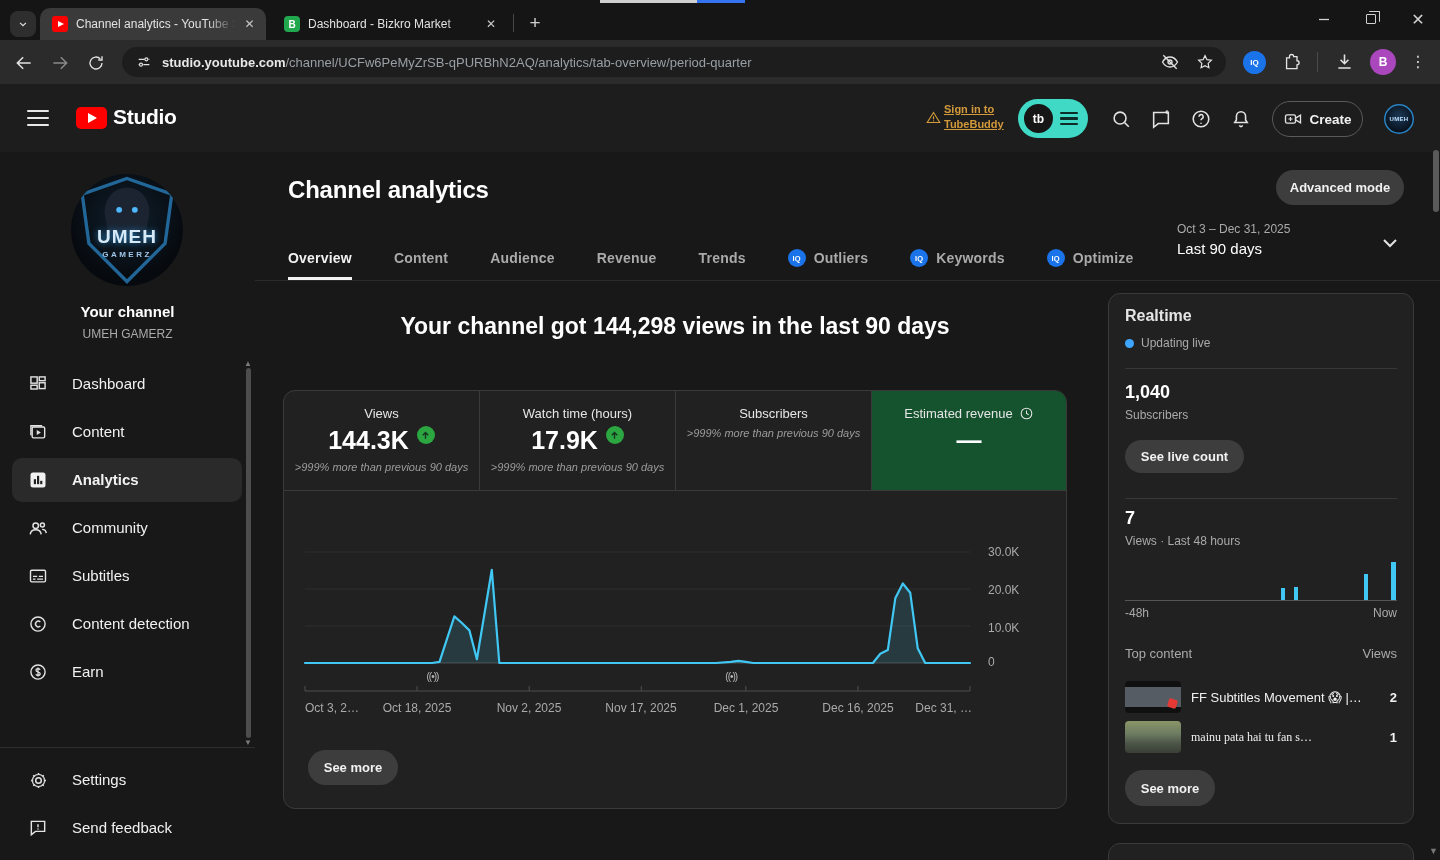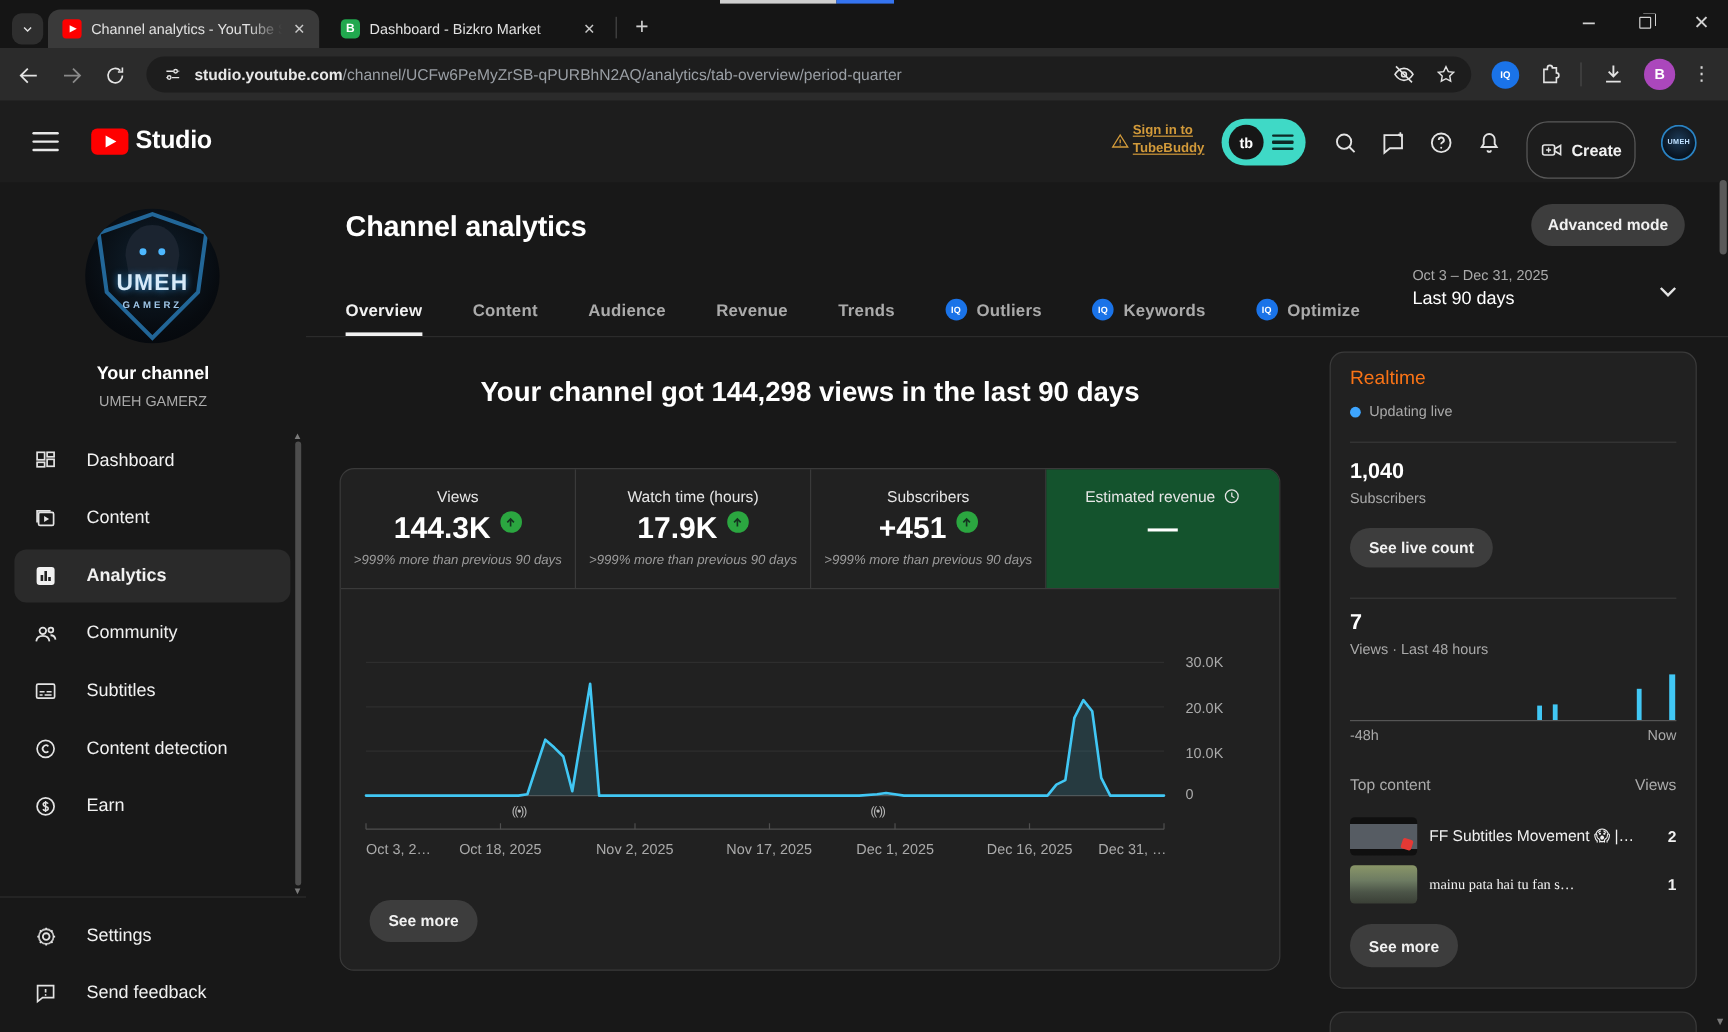--- a/index.html
+++ b/index.html
@@ -41,21 +41,21 @@
   .yt-logo{position:absolute;left:76px;top:107px;width:31px;height:22px;background:#f00;border-radius:5px;}
   .yt-logo:after{content:"";position:absolute;left:12px;top:6px;border-left:9px solid #fff;border-top:5px solid transparent;border-bottom:5px solid transparent;}
   .brand{position:absolute;left:113px;top:105px;font-size:21px;font-weight:bold;letter-spacing:-.3px;color:#fff;}
   .tb-warn{position:absolute;left:926px;top:110px;}
   .tb-link{position:absolute;left:944px;top:102px;font-size:11px;line-height:15px;color:#d29a3a;text-decoration:underline;font-weight:bold;}
   .tb-pill{position:absolute;left:1018px;top:99px;width:70px;height:39px;border-radius:20px;background:#3fd9c6;display:flex;align-items:center;}
   .tb-circ{width:29px;height:29px;border-radius:50%;background:#161616;color:#fff;font-size:12px;font-weight:bold;display:flex;align-items:center;justify-content:center;margin-left:6px;}
   .tb-lines{margin-left:7px;width:18px;height:13px;display:flex;flex-direction:column;justify-content:space-between;}
   .tb-lines i{height:2.4px;background:#0d2b27;border-radius:1px;}
   .hd-ico{position:absolute;top:107px;width:24px;height:24px;display:flex;align-items:center;justify-content:center;}
-  .create-btn{position:absolute;left:1272px;top:101px;width:91px;height:48px;border:1px solid #5a5a5a;border-radius:18px;display:flex;align-items:center;justify-content:center;gap:6px;font-size:13.5px;font-weight:bold;color:#f1f1f1;}
+  .create-btn{position:absolute;left:1272px;top:101px;width:91px;height:36px;border:1px solid #5a5a5a;border-radius:18px;display:flex;align-items:center;justify-content:center;gap:6px;font-size:13.5px;font-weight:bold;color:#f1f1f1;}
   .hd-avatar{position:absolute;left:1384px;top:104px;width:30px;height:30px;border-radius:50%;background:radial-gradient(circle at 50% 42%,#1c3a57 0%,#0a1522 60%,#05080d 100%);box-shadow:inset 0 0 0 1.5px #2b84c4;color:#bfe0ff;font-size:6px;font-weight:bold;display:flex;align-items:center;justify-content:center;letter-spacing:.3px;}
   
   .ch-avatar{position:absolute;left:71px;top:174px;width:112px;height:112px;border-radius:50%;background:radial-gradient(circle at 50% 40%,#10202e 0%,#070b10 65%,#04060a 100%);overflow:hidden;}
   .ch-avatar .a1{position:absolute;left:0;right:0;top:52px;text-align:center;font-size:19px;font-weight:bold;color:#d7eaf8;text-shadow:0 0 6px #2b84c4;letter-spacing:1px;}
   .ch-avatar .a2{position:absolute;left:0;right:0;top:76px;text-align:center;font-size:8px;font-weight:bold;color:#9fc6e8;letter-spacing:2.5px;}
   .ch-label{position:absolute;left:0;top:303px;width:255px;text-align:center;font-size:15px;font-weight:bold;color:#fff;}
   .ch-name{position:absolute;left:0;top:327px;width:255px;text-align:center;font-size:12px;color:#aaa;}
   .nav-item{position:absolute;left:0;width:246px;height:48px;}
   .nav-item .hl{position:absolute;left:12px;right:4px;top:2px;bottom:2px;border-radius:10px;background:transparent;}
   .nav-item.active .hl{background:#2a2a2a;}
@@ -87,21 +87,21 @@
   .up-circ{width:18px;height:18px;border-radius:50%;background:#2ba640;display:flex;align-items:center;justify-content:center;}
   .stat .s-delta{margin-top:6px;font-size:11px;font-style:italic;color:#9c9c9c;}
   #views-svg{position:absolute;left:283px;top:490px;z-index:2;}
   .ylab{position:absolute;left:988px;font-size:12px;color:#aaa;z-index:3;}
   .xlab{position:absolute;top:701px;font-size:12px;color:#aaa;transform:translateX(-50%);white-space:nowrap;z-index:3;}
   .live-marker{position:absolute;top:671px;font-size:10px;color:#b9b9b9;letter-spacing:-1px;z-index:3;}
   .pill-btn{background:#3d3d3d;border-radius:18px;color:#f1f1f1;font-size:13px;font-weight:bold;display:flex;align-items:center;justify-content:center;}
   .see-more-main{position:absolute;left:308px;top:750px;width:90px;height:35px;z-index:3;}
   
   .rt-card{position:absolute;left:1108px;top:293px;width:306px;height:531px;border:1px solid #3a3a3a;border-radius:12px;background:#212121;}
-  .rt-title{position:absolute;left:16px;top:13px;font-size:16px;font-weight:normal;color:#f97316;}
+  .rt-title{position:absolute;left:16px;top:13px;font-size:16px;font-weight:bold;color:#e5e5e5;}
   .rt-live{position:absolute;left:16px;top:42px;display:flex;align-items:center;gap:7px;font-size:12px;color:#aaa;}
   .rt-dot{width:9px;height:9px;border-radius:50%;background:#3ea6ff;}
   .rt-div{position:absolute;left:16px;right:16px;border-top:1px solid #383838;}
   .rt-big{position:absolute;left:16px;font-size:18px;font-weight:bold;color:#fff;}
   .rt-sub{position:absolute;left:16px;font-size:12px;color:#aaa;}
   .rt-btn-live{position:absolute;left:16px;top:146px;width:119px;height:33px;border-radius:17px;}
   .rt-bars{position:absolute;left:16px;top:266px;width:274px;height:40px;}
   .rt-bar{position:absolute;bottom:0;background:#41c7f4;}
   .rt-axis{position:absolute;left:16px;right:16px;top:306px;border-top:1px solid #555;}
   .rt-48{position:absolute;left:16px;top:312px;font-size:12px;color:#aaa;}
@@ -458,28 +458,20 @@
             <span class="up-circ">
               <svg width="11" height="11" viewBox="0 0 24 24">
                 <path d="M12 19V6M6 11.5L12 5.5l6 6" fill="none" stroke="#153420" stroke-width="3"></path>
               </svg>
             </span>
           </div>
         <div class="s-delta">&gt;999% more than previous 90 days</div>
       </div>
       <div class="stat">
         <div class="s-label">Subscribers</div>
-        <div class="s-value">
-            <span>+451</span>
-            <span class="up-circ">
-              <svg width="11" height="11" viewBox="0 0 24 24">
-                <path d="M12 19V6M6 11.5L12 5.5l6 6" fill="none" stroke="#153420" stroke-width="3"></path>
-              </svg>
-            </span>
-          </div>
         <div class="s-delta">&gt;999% more than previous 90 days</div>
       </div>
       <div class="stat">
         <div class="s-label">
             <span>Estimated revenue</span>
             <svg width="15" height="15" viewBox="0 0 24 24" class="ico">
               <circle cx="12" cy="12" r="8.5" fill="none" stroke="currentColor" stroke-width="1.7"></circle>
               <path d="M12 7v5l3.5 2" fill="none" stroke="currentColor" stroke-width="1.7"></path>
             </svg>
           </div>

